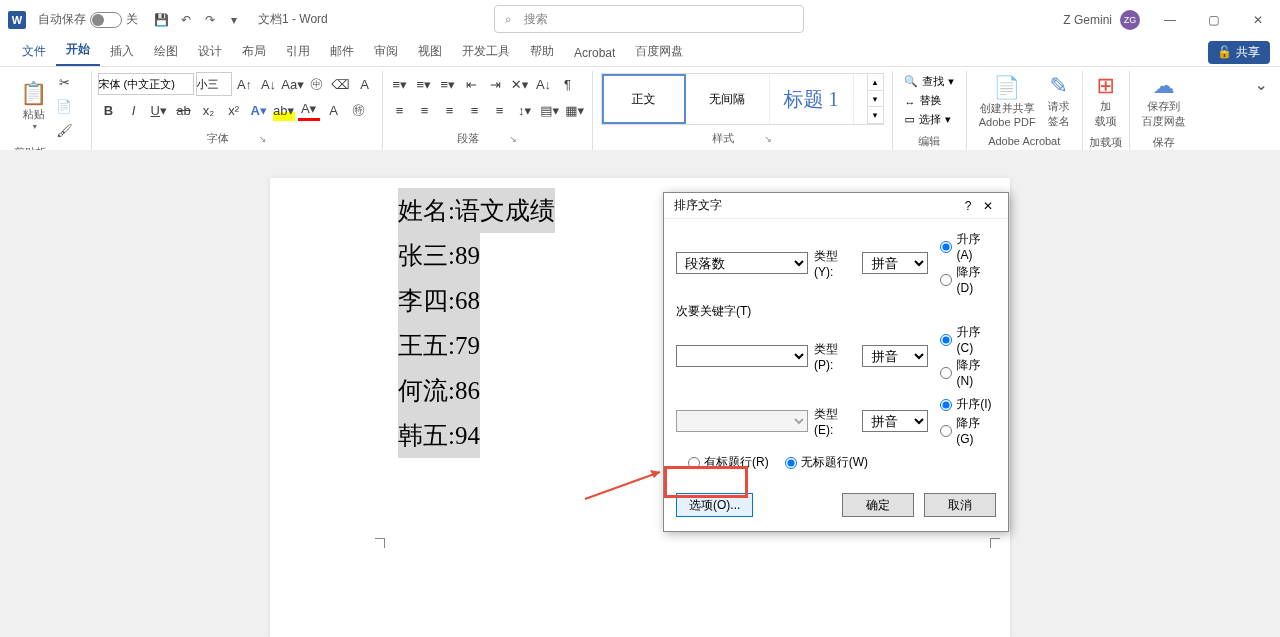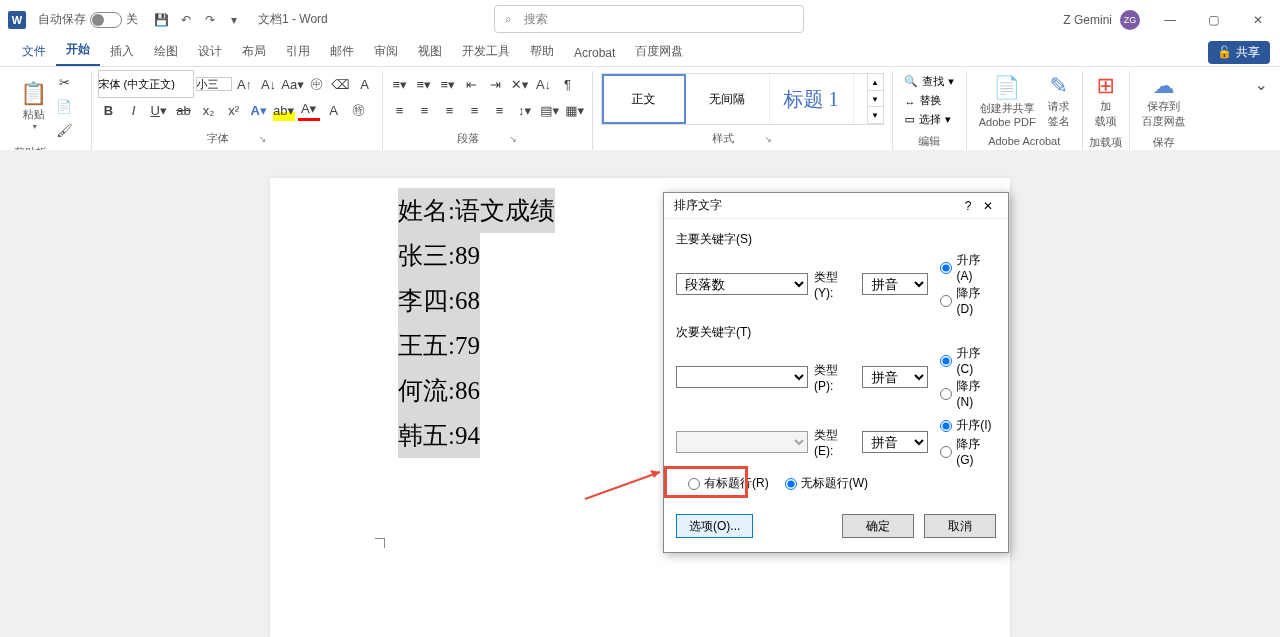--- a/index.html
+++ b/index.html
@@ -28,22 +28,22 @@
 
 
 .ribbon { height: 83px; background: #fff; display: flex; padding: 4px 8px 0; }
 .group { border-right: 1px solid #e0e0e0; padding: 0 6px; display: flex; flex-direction: column; }
 .group-row { display: flex; gap: 2px; align-items: center; height: 26px; }
 .group-row2 { display: flex; gap: 3px; align-items: center; height: 26px; }
 .group-label { text-align: center; font-size: 11px; color: #5a5a5a; margin-top: auto; padding: 4px 0; display: flex; align-items: center; justify-content: center; gap: 30px; }
 .rbn-btn { width: 22px; height: 22px; display: flex; align-items: center; justify-content: center; cursor: pointer; font-size: 13px; color: #444; }
 .rbn-btn-lg { display: flex; flex-direction: column; align-items: center; justify-content: center; cursor: pointer; padding: 2px 6px; color: #5a5a5a; font-size: 11px; }
 .rbn-btn-lg .icon { font-size: 22px; color: #5b8bd4; }
-.font-select { width: 96px; height: 28px; border: 1px solid #ccc; font-size: 11px; }
-.size-select { width: 36px; height: 14px; border: 1px solid #ccc; font-size: 11px; }
+.font-select { width: 96px; height: 22px; border: 1px solid #ccc; font-size: 11px; }
+.size-select { width: 36px; height: 24px; border: 1px solid #ccc; font-size: 11px; }
 .launcher { font-size: 9px; color: #888; cursor: pointer; }
 
 
 .styles-gallery { display: flex; border: 1px solid #ddd; height: 52px; margin: 2px; position: relative; padding-right: 18px; }
 .style-item { width: 84px; display: flex; flex-direction: column; align-items: center; justify-content: center; border-right: 1px solid #eee; cursor: pointer; }
 .style-item.sel { border: 1px solid #5b8bd4; box-shadow: inset 0 0 0 1px #5b8bd4; }
 .style-heading { font-family: "SimSun"; font-size: 20px; color: #4472c4; }
 .gallery-scroll { position: absolute; right: 0; top: 0; width: 16px; height: 100%; display: flex; flex-direction: column; }
 .gallery-scroll div { flex: 1; border-left: 1px solid #ddd; border-bottom: 1px solid #ddd; display: flex; align-items: center; justify-content: center; font-size: 9px; cursor: pointer; }
 
@@ -312,21 +312,20 @@
   </div>
 </div>
 
 <div class="dialog">
   <div class="dlg-title">
     <span class="dlg-title-text">排序文字</span>
     <span class="dlg-help">?</span>
     <span class="dlg-close">✕</span>
   </div>
   <div class="dlg-body">
-    <div class="dlg-section-label">主要关键字(S)</div>
     <div class="dlg-row">
       <select class="dlg-select wide"><option>段落数</option></select>
       <span>类型(Y):</span>
       <select class="dlg-select sm"><option>拼音</option></select>
       <div class="dlg-radio-col">
         <label class="dlg-radio">
             <input type="radio" checked="" style="">
             <span>升序(A)</span>
           </label>
         <label class="dlg-radio">

